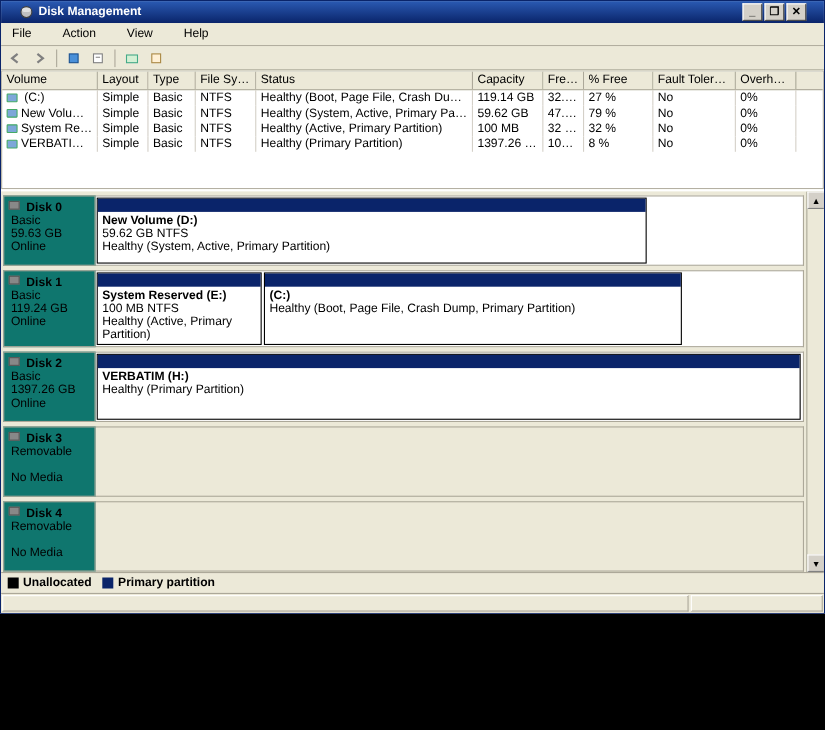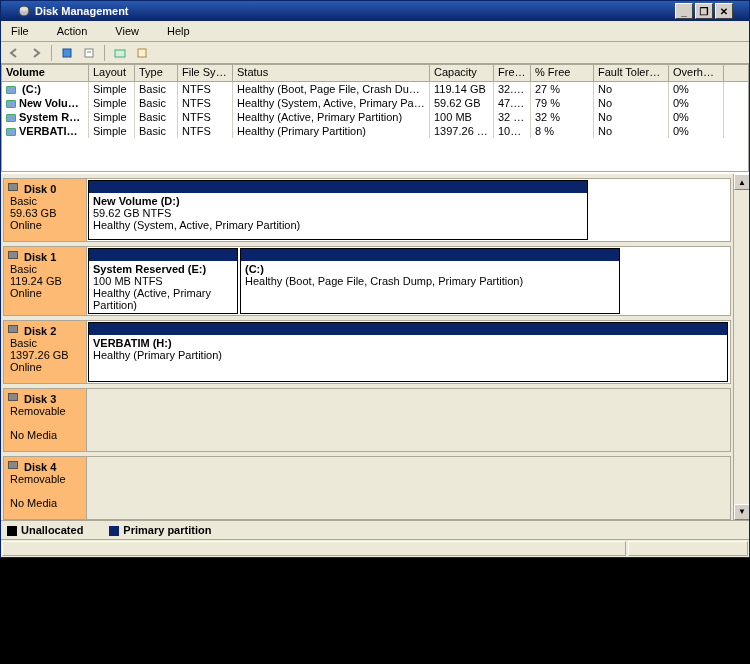--- a/index.html
+++ b/index.html
@@ -15,41 +15,41 @@
   .toolbar { background: #ece9d8; border-bottom: 1px solid #aca899; padding: 2px 4px; display: flex; align-items: center; gap: 4px; height: 22px; }
   .tbtn { width: 18px; height: 18px; display: flex; align-items: center; justify-content: center; cursor: default; border: 1px solid transparent; }
   .tsep { width: 1px; height: 16px; background: #aca899; margin: 0 2px; }
   .content { flex: 1; display: flex; flex-direction: column; background: #ece9d8; overflow: hidden; }
   
   .volumes { background: #fff; border: 1px solid #aca899; height: 108px; overflow: hidden; }
   .vhead { display: flex; background: #ece9d8; border-bottom: 1px solid #aca899; }
   .vhead div, .vrow div { padding: 1px 4px; border-right: 1px solid #d4d0c8; overflow: hidden; white-space: nowrap; text-overflow: ellipsis; }
   .vhead div { background: #ece9d8; border-right: 1px solid #aca899; height: 16px; cursor: default; }
   .vrow { display: flex; height: 14px; align-items: center; }
-  .c-vol { width: 87px; font-weight: bold; } .c-lay { width: 46px; } .c-typ { width: 43px; } .c-fs { width: 55px; }
+  .c-vol { width: 87px; } .c-lay { width: 46px; } .c-typ { width: 43px; } .c-fs { width: 55px; }
   .c-stat { width: 197px; } .c-cap { width: 64px; } .c-free { width: 37px; } .c-pfree { width: 63px; }
   .c-ft { width: 75px; } .c-oh { width: 55px; }
   .vico { display:inline-block; width:10px; height:8px; background:#7da7d9; border:1px solid #4a6; margin-right:3px; vertical-align:middle; border-radius:1px; }
   
   .graphwrap { flex: 1; display: flex; background: #ece9d8; border-top: 2px solid #fff; overflow: hidden; }
   .graph { flex: 1; overflow-y: auto; padding: 4px 2px 0 2px; }
   .gscroll { width: 16px; background: #ece9d8; border-left: 1px solid #aca899; position: relative; }
   .gscroll .arrow { position:absolute; left:0; width:16px; height:16px; background:#d4d0c8; border:1px solid #fff; border-right-color:#808080; border-bottom-color:#808080; display:flex; align-items:center; justify-content:center; font-size:8px; }
   .gscroll .arrow.up { top:0; } .gscroll .arrow.down { bottom:0; }
   .diskrow { display: flex; margin-bottom: 4px; min-height: 64px; }
-  .diskinfo { width: 84px; background: #fdba74; border: 1px solid #aca899; padding: 4px 6px; position: relative; }
+  .diskinfo { width: 84px; background: #0f766e; border: 1px solid #aca899; padding: 4px 6px; position: relative; }
   .diskinfo .dico { position:absolute; left:4px; top:4px; width:10px; height:8px; background:#888; border:1px solid #555; }
   .diskinfo .dname { font-weight: bold; margin-left: 14px; }
   .diskparts { flex: 1; display: flex; border: 1px solid #aca899; border-left: none; background: #fff; }
   .part { flex: 1; border: 1px solid #000; margin: 1px; position: relative; background: #fff; }
   .part .phead { height: 12px; background: #0a246a; }
   .part .pbody { padding: 2px 4px; }
   .part .pname { font-weight: bold; }
   .emptyparts { flex: 1; border: 1px solid #aca899; border-left:none; background: #ece9d8; }
-  .legend { border-top: 1px solid #aca899; background: #ece9d8; padding: 3px 6px; display: flex; align-items: center; gap: 26px; font-size: 11px; }
+  .legend { border-top: 1px solid #aca899; background: #ece9d8; padding: 3px 6px; display: flex; align-items: center; gap: 10px; font-size: 11px; }
   .legsq { display: inline-block; width: 10px; height: 10px; margin-right: 4px; vertical-align: middle; }
   .statusbar { height: 18px; background: #ece9d8; border-top: 1px solid #aca899; display:flex; }
   .statusbar .cell { border:1px solid #aca899; border-top:1px solid #fff; border-left:1px solid #fff; margin:1px; flex:1; }
   .statusbar .cell:last-child { flex:0 0 120px; }
   .dim { color:#808080; }
   svg { display:block; }
 </style>
 </head>
 <body>
 

